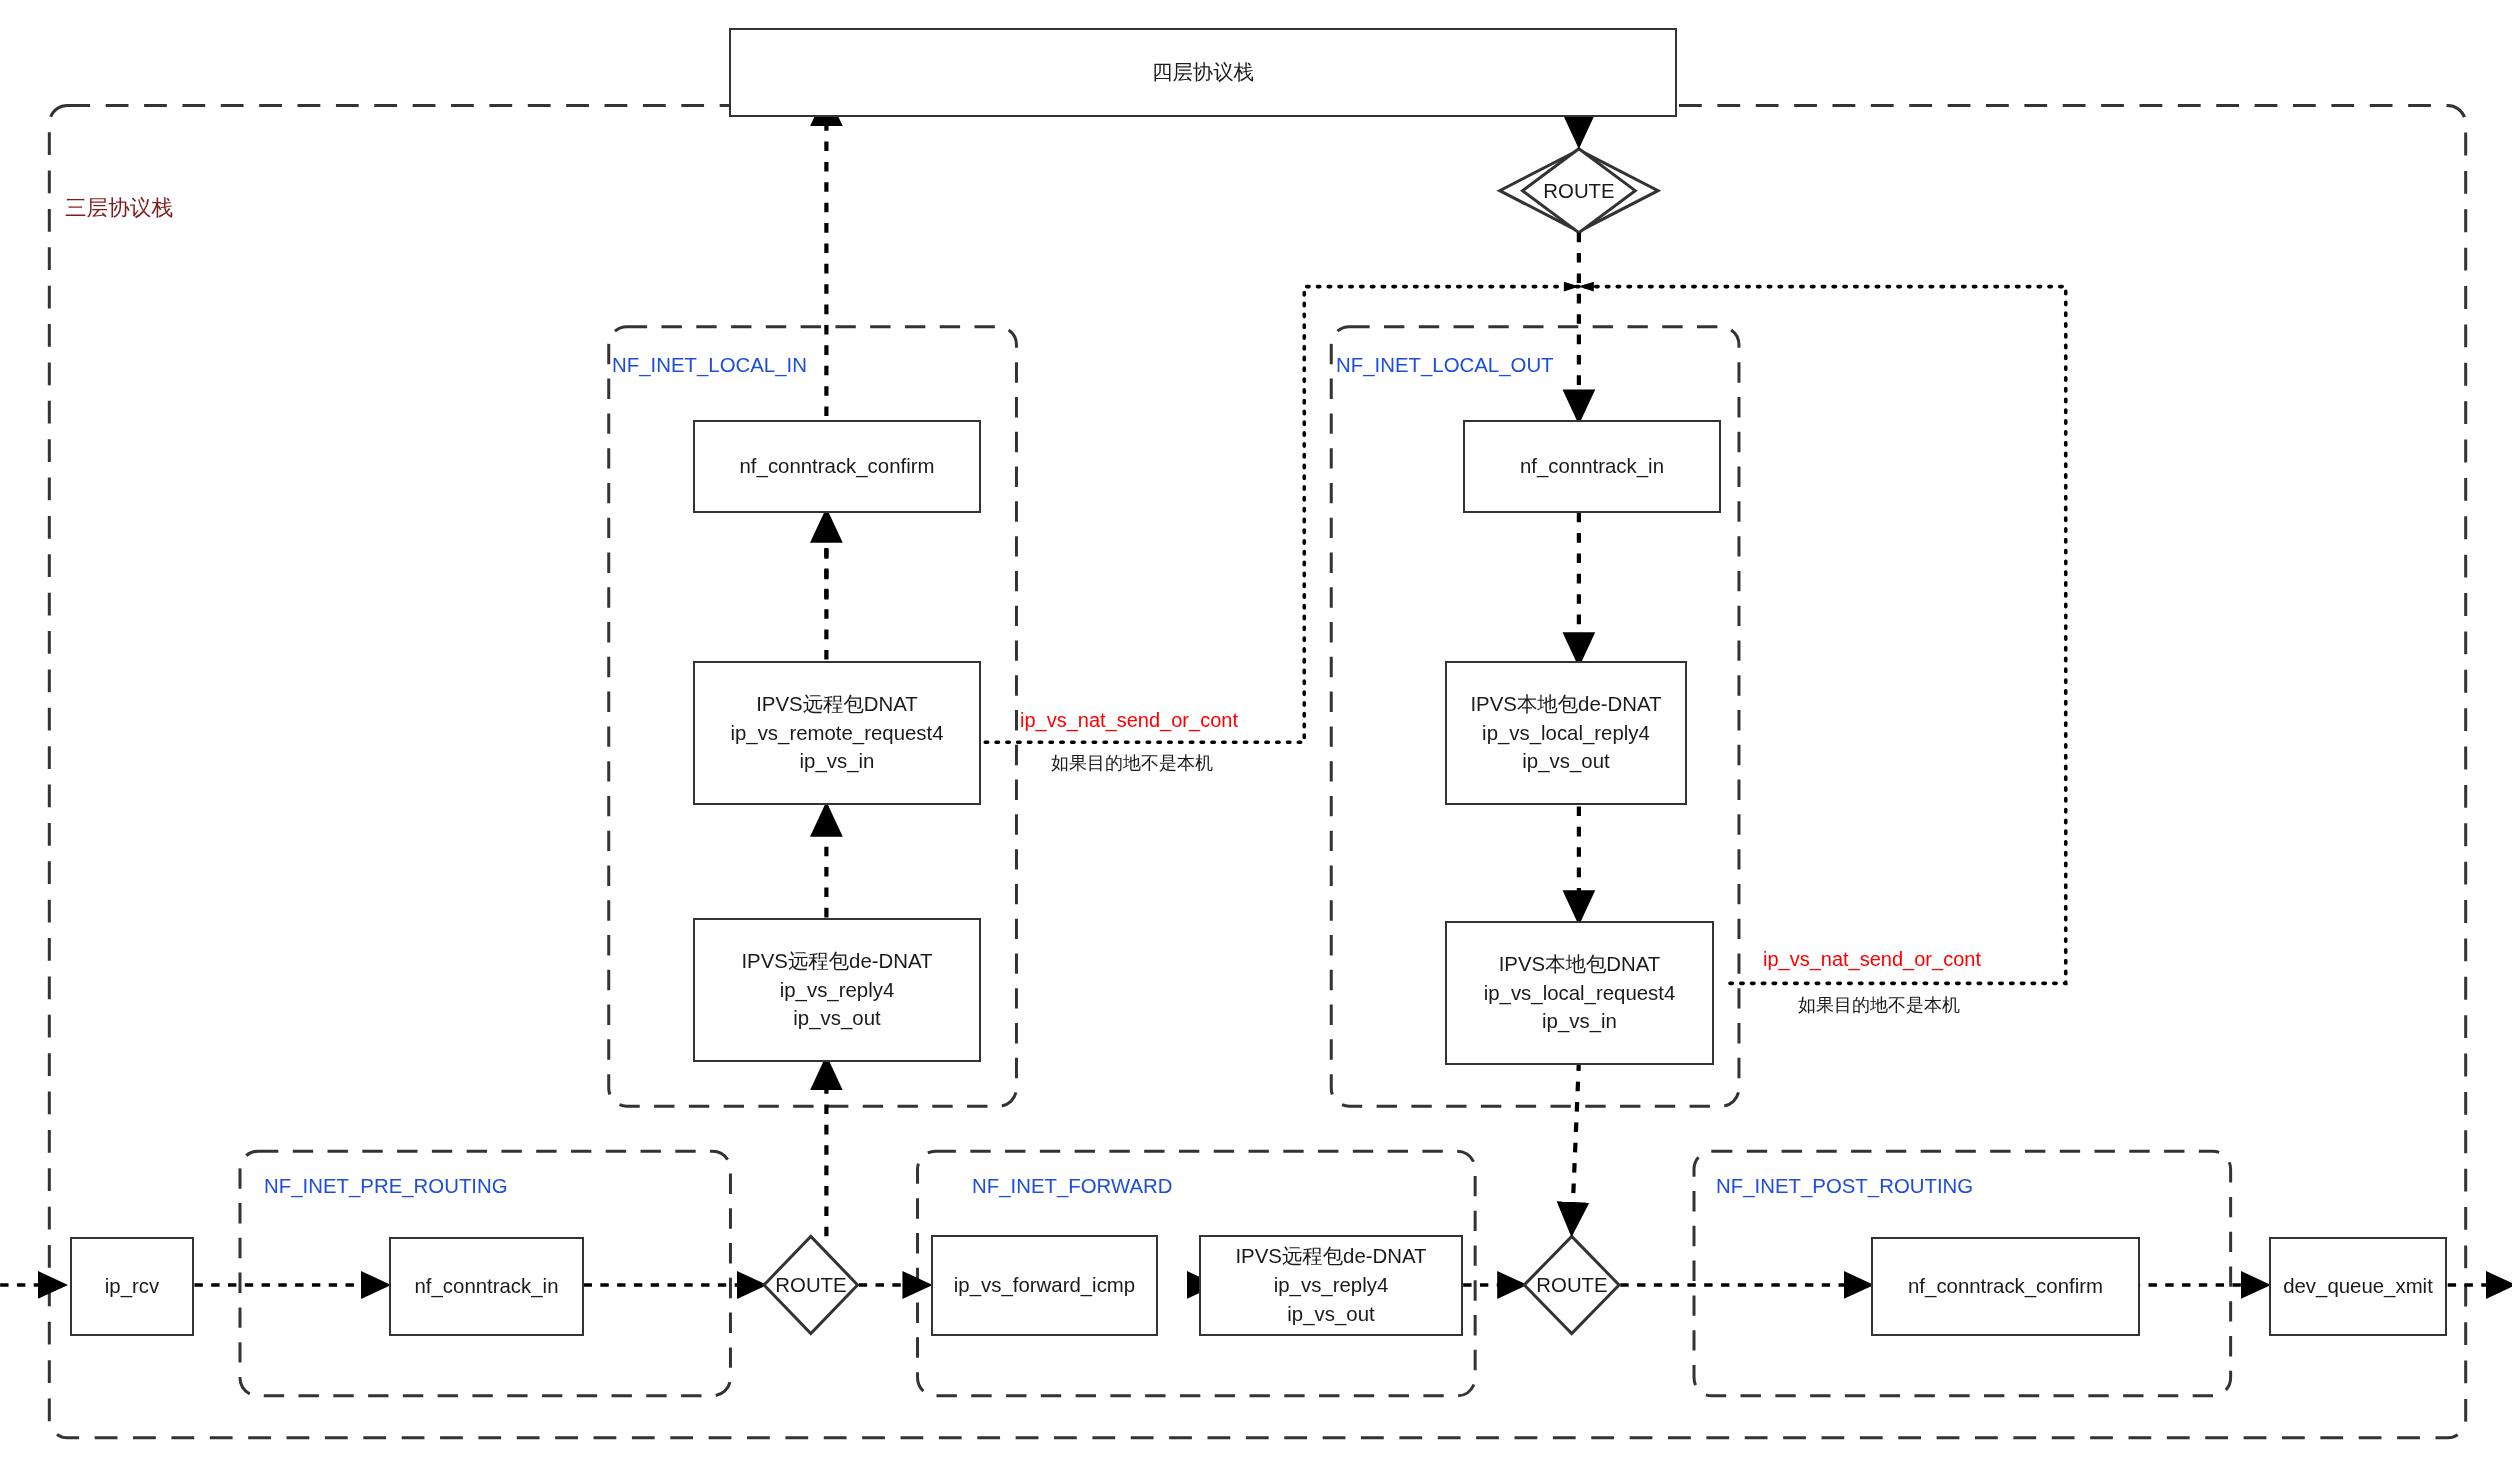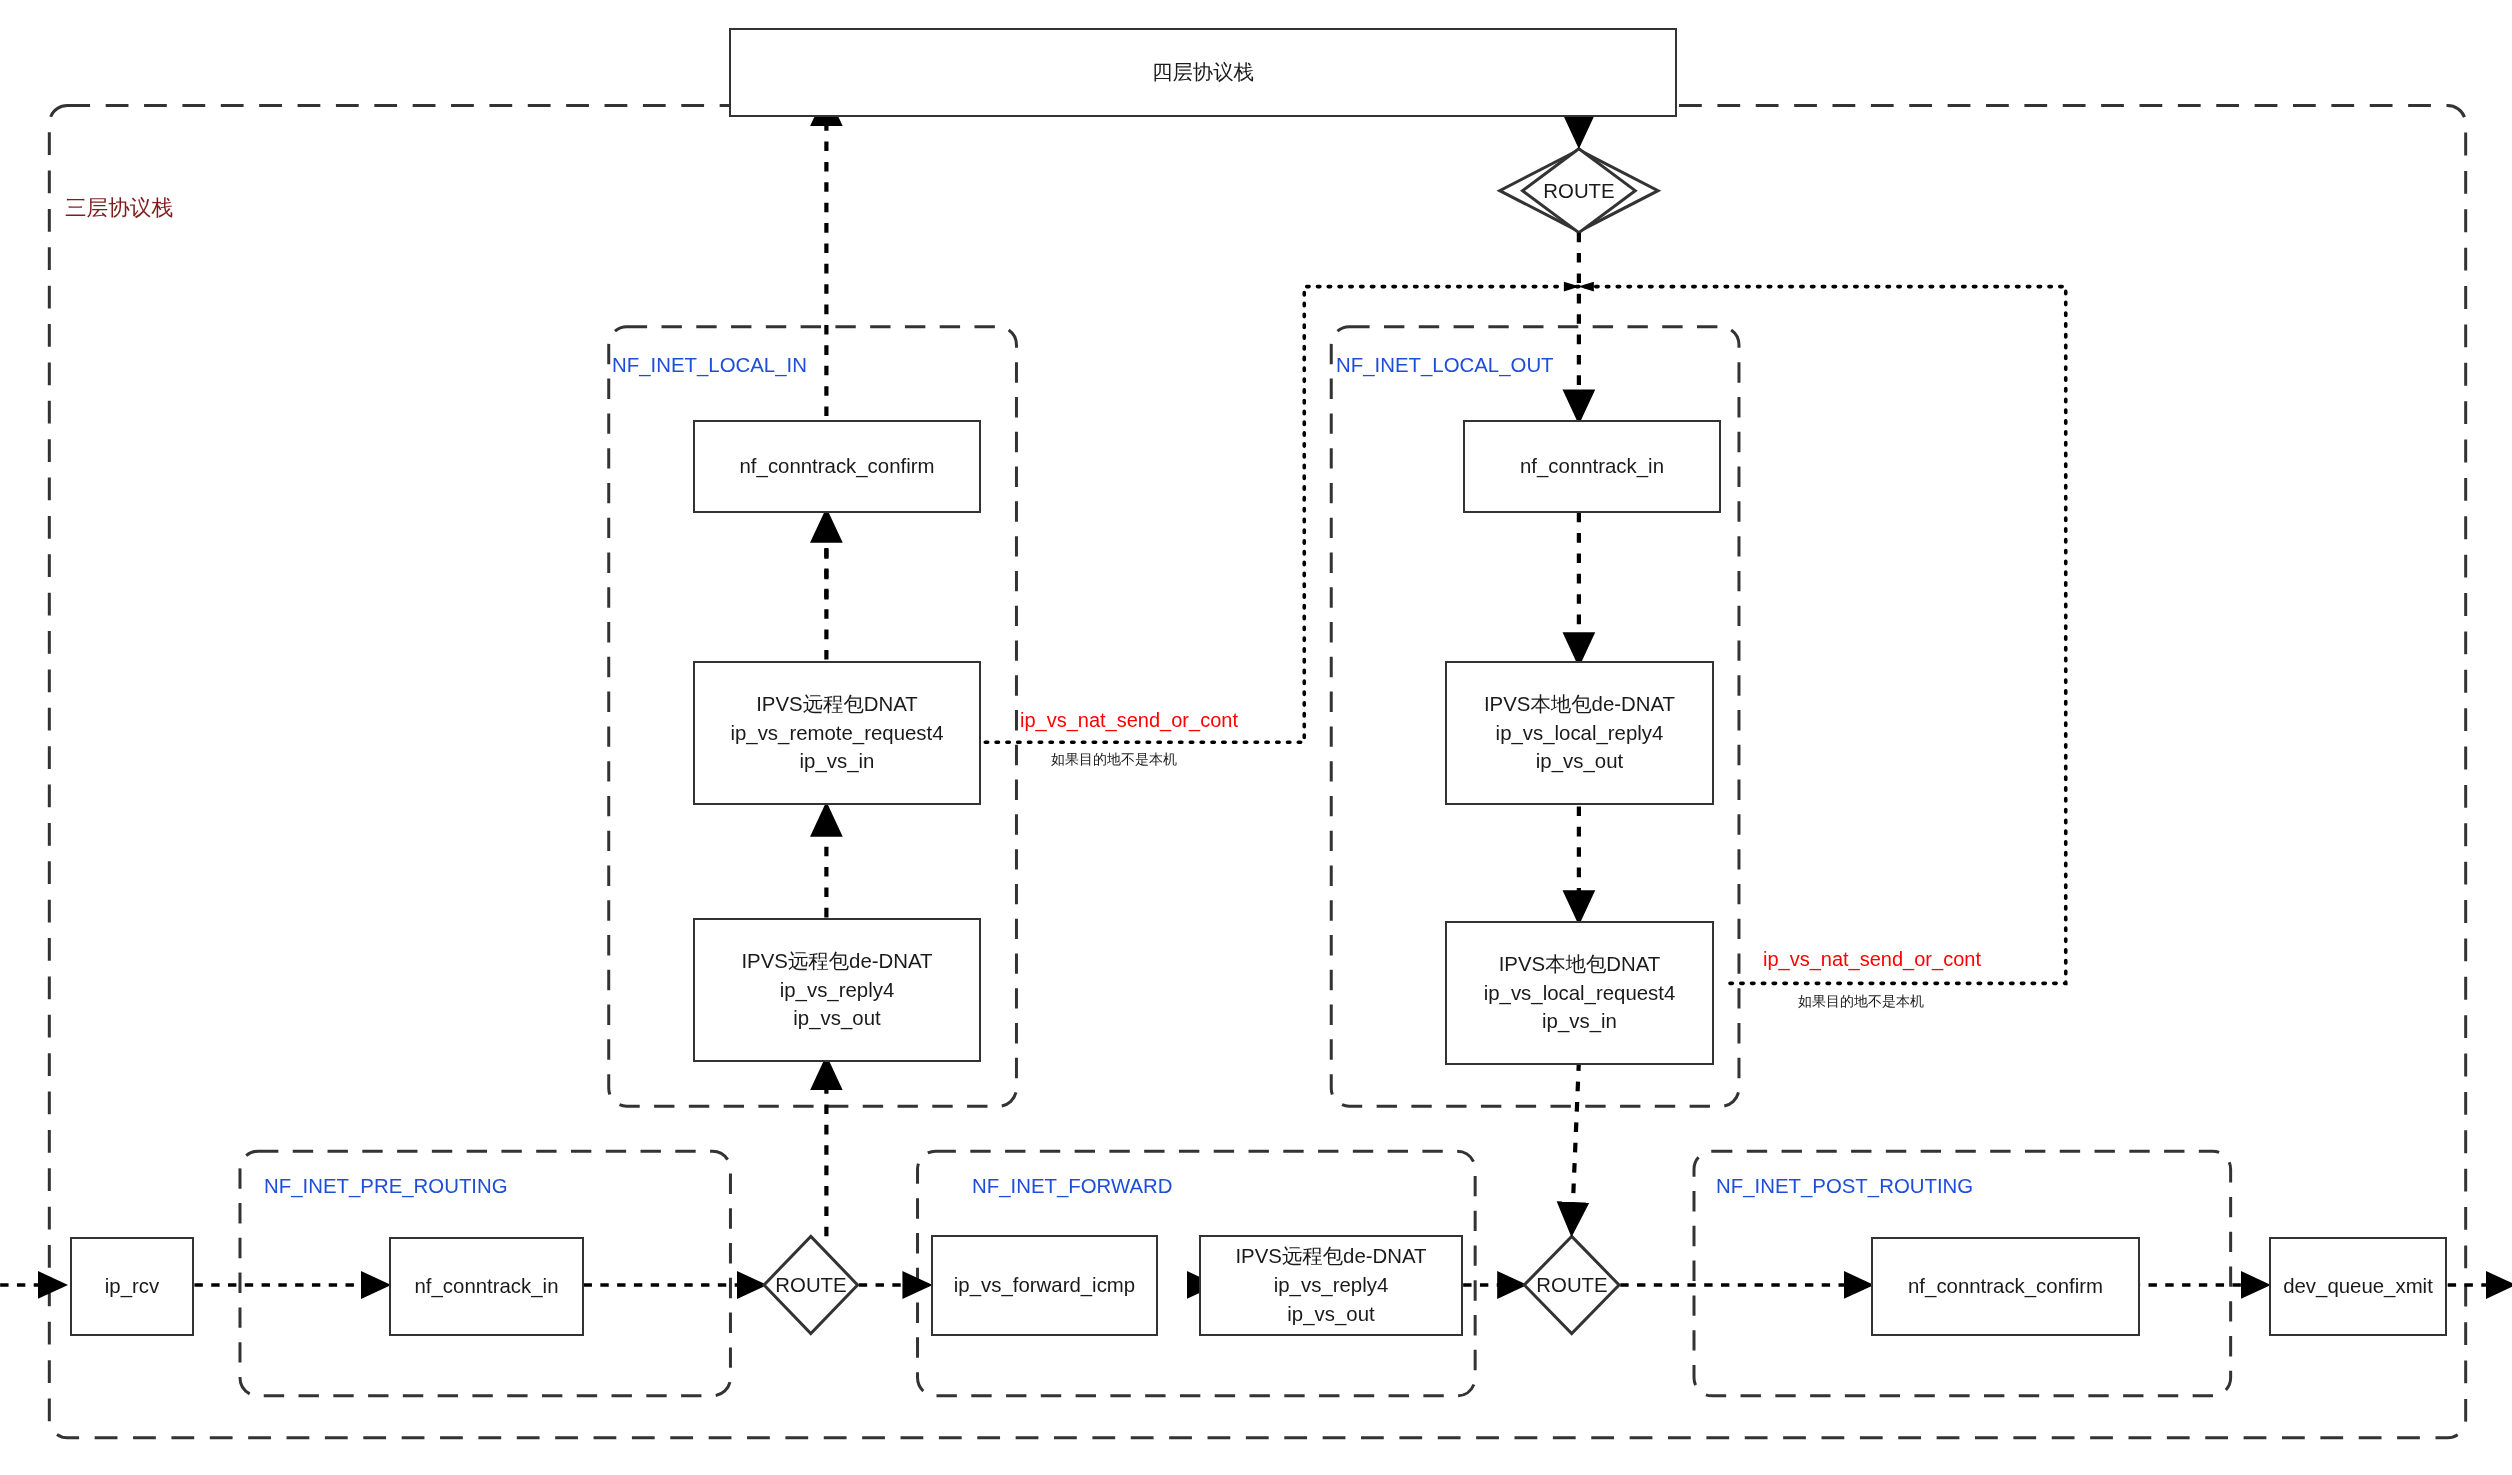--- a/index.html
+++ b/index.html
@@ -7,21 +7,21 @@
   #stage{position:relative;width:2512px;height:1475px;background:#fff;overflow:hidden;}
   svg.layer{position:absolute;left:0;top:0;width:2512px;height:1475px;}
   .node{position:absolute;box-sizing:border-box;border:2.4px solid #333333;background:#ffffff;
         display:flex;flex-direction:column;align-items:center;justify-content:center;
         font-size:20.4px;color:#1a1a1a;line-height:1.42;text-align:center;}
   .node .ln{display:block;white-space:nowrap;}
   .grouplabel{position:absolute;font-size:20.4px;color:#1d4ed8;white-space:nowrap;}
   .diamondlabel{position:absolute;font-size:20.4px;color:#1a1a1a;white-space:nowrap;
         text-align:center;}
   .redlabel{position:absolute;font-size:20px;color:#ff0000;white-space:nowrap;}
-  .notelabel{position:absolute;font-size:14px;color:#1a1a1a;white-space:nowrap;}
+  .notelabel{position:absolute;font-size:18px;color:#1a1a1a;white-space:nowrap;}
   .toplabel{position:absolute;font-size:21.6px;color:#7f1d1d;white-space:nowrap;}
 </style>
 </head>
 <body>
 
 <div id="stage">
 
   <svg class="layer" viewBox="0 0 4189 2460" xmlns="http://www.w3.org/2000/svg">
     <defs>
       <marker id="ah" markerWidth="9" markerHeight="9" refX="7.2" refY="4.5" orient="auto" markerUnits="strokeWidth">
@@ -98,21 +98,21 @@
   <div class="node" style="left:693px;top:918px;width:288px;height:144px;">
     <span class="ln">IPVS远程包de-DNAT</span>
     <span class="ln">ip_vs_reply4</span>
     <span class="ln">ip_vs_out</span>
   </div>
 
   <div class="node" style="left:1463px;top:420px;width:258px;height:93px;">
     <span class="ln">nf_conntrack_in</span>
   </div>
 
-  <div class="node" style="left:1445px;top:661px;width:269px;height:144px;">
+  <div class="node" style="left:1445px;top:661px;width:242px;height:144px;">
     <span class="ln">IPVS本地包de-DNAT</span>
     <span class="ln">ip_vs_local_reply4</span>
     <span class="ln">ip_vs_out</span>
   </div>
 
   <div class="node" style="left:1445px;top:921px;width:269px;height:144px;">
     <span class="ln">IPVS本地包DNAT</span>
     <span class="ln">ip_vs_local_request4</span>
     <span class="ln">ip_vs_in</span>
   </div>

